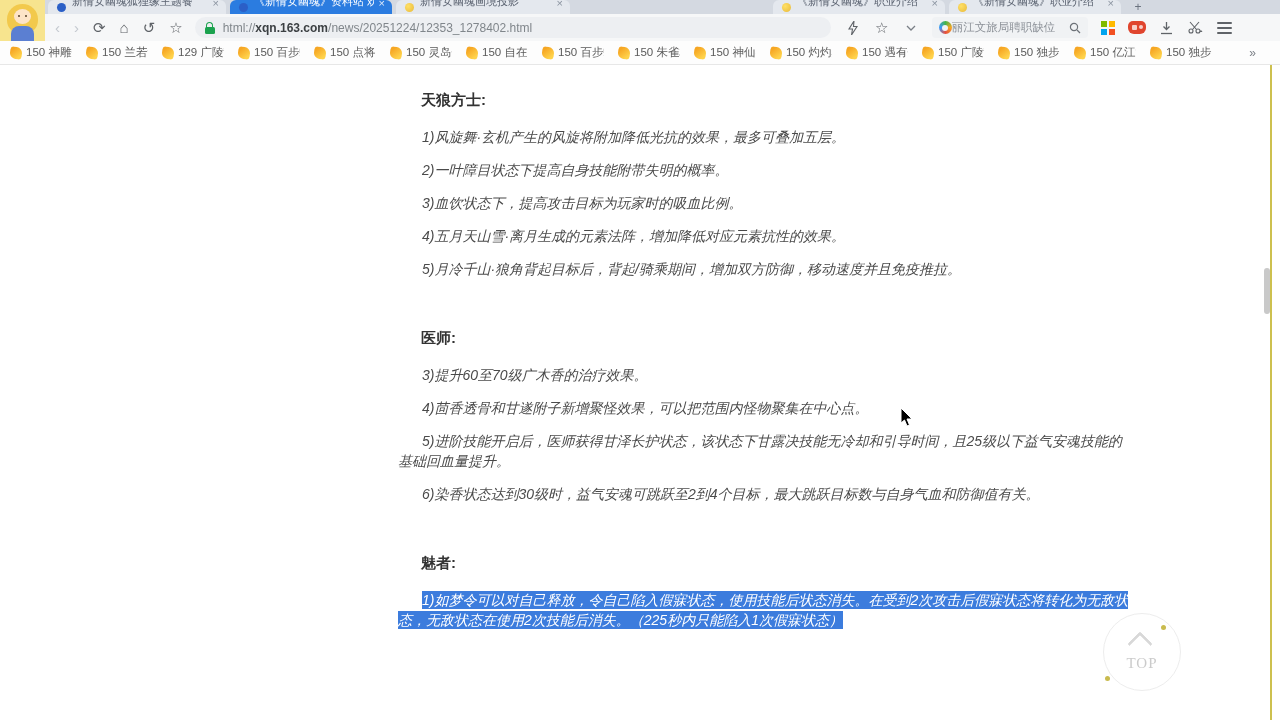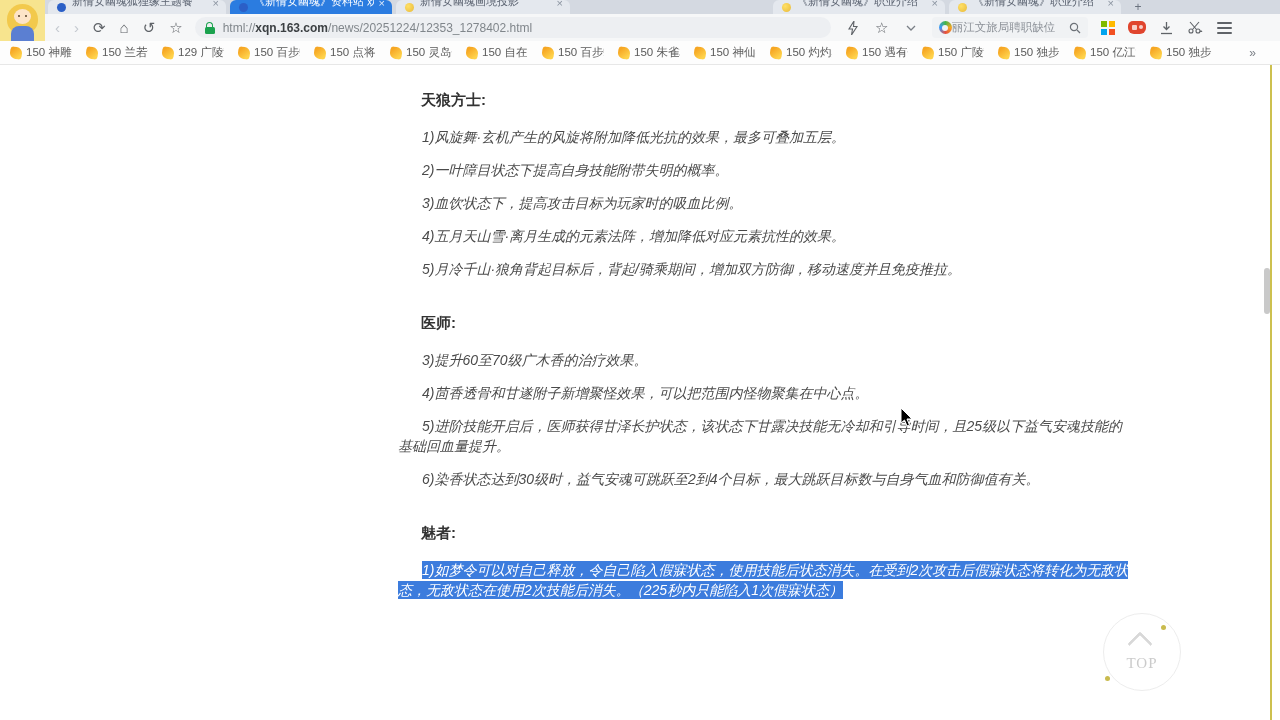--- a/index.html
+++ b/index.html
@@ -54,21 +54,21 @@
   .bookmarksbar { position:absolute; left:0; top:41px; width:1280px; height:24px; background:#fdfdfd; border-bottom:1px solid #e7e7e7; display:flex; align-items:center; padding:0 10px; overflow:hidden; }
   .bm { display:flex; align-items:center; gap:4px; margin-right:14px; flex:0 0 auto; width:62px; overflow:hidden; }
   .bm .bmicon { width:12px; height:12px; border-radius:3px 6px 3px 6px; background:linear-gradient(135deg,#f6a623 20%,#ffd24a 80%); transform:rotate(8deg); flex:0 0 12px; }
   .bm .bmlabel { font-size:11.5px; color:#5a5a5a; white-space:nowrap; }
   .bm-more { margin-left:auto; color:#7a7f86; font-size:12px; padding-right:14px; }
 
   
   .content { position:absolute; left:0; top:65px; width:1280px; height:655px; background:#ffffff; }
   .article { position:absolute; left:397px; top:26px; width:737px; }
   .article h3 { font-size:15px; color:#333; font-weight:bold; text-indent:24px; margin:0 0 17px 0; }
-  .article h3.gap { margin-top:35px; }
+  .article h3.gap { margin-top:50px; }
   .article p { font-size:14px; color:#4a4a4a; line-height:20px; margin:0 0 13px 1px; text-indent:24px;font-style:italic; }
   .sel { background:#3c7cdd; color:#fff; padding:1px 0; box-decoration-break:clone; -webkit-box-decoration-break:clone; }
 
   
   .topwidget { position:absolute; left:1103px; top:548px; width:78px; height:78px; }
   .topcircle { position:absolute; inset:0; border:1px solid #ededed; border-radius:50%; background:rgba(255,255,255,.85); }
   .topchev { position:absolute; left:28px; top:22px; width:18px; height:18px; border-top:3px solid #d8d8d8; border-left:3px solid #d8d8d8; transform:rotate(45deg); border-radius:2px; }
   .toplabel { position:absolute; left:0; top:42px; width:78px; text-align:center; font-family:"Liberation Serif","DejaVu Serif",serif; font-size:15px; letter-spacing:1px; color:#cbcbcb; }
   .topdot { position:absolute; width:5px; height:5px; border-radius:50%; background:#c9bb4e; }
 

